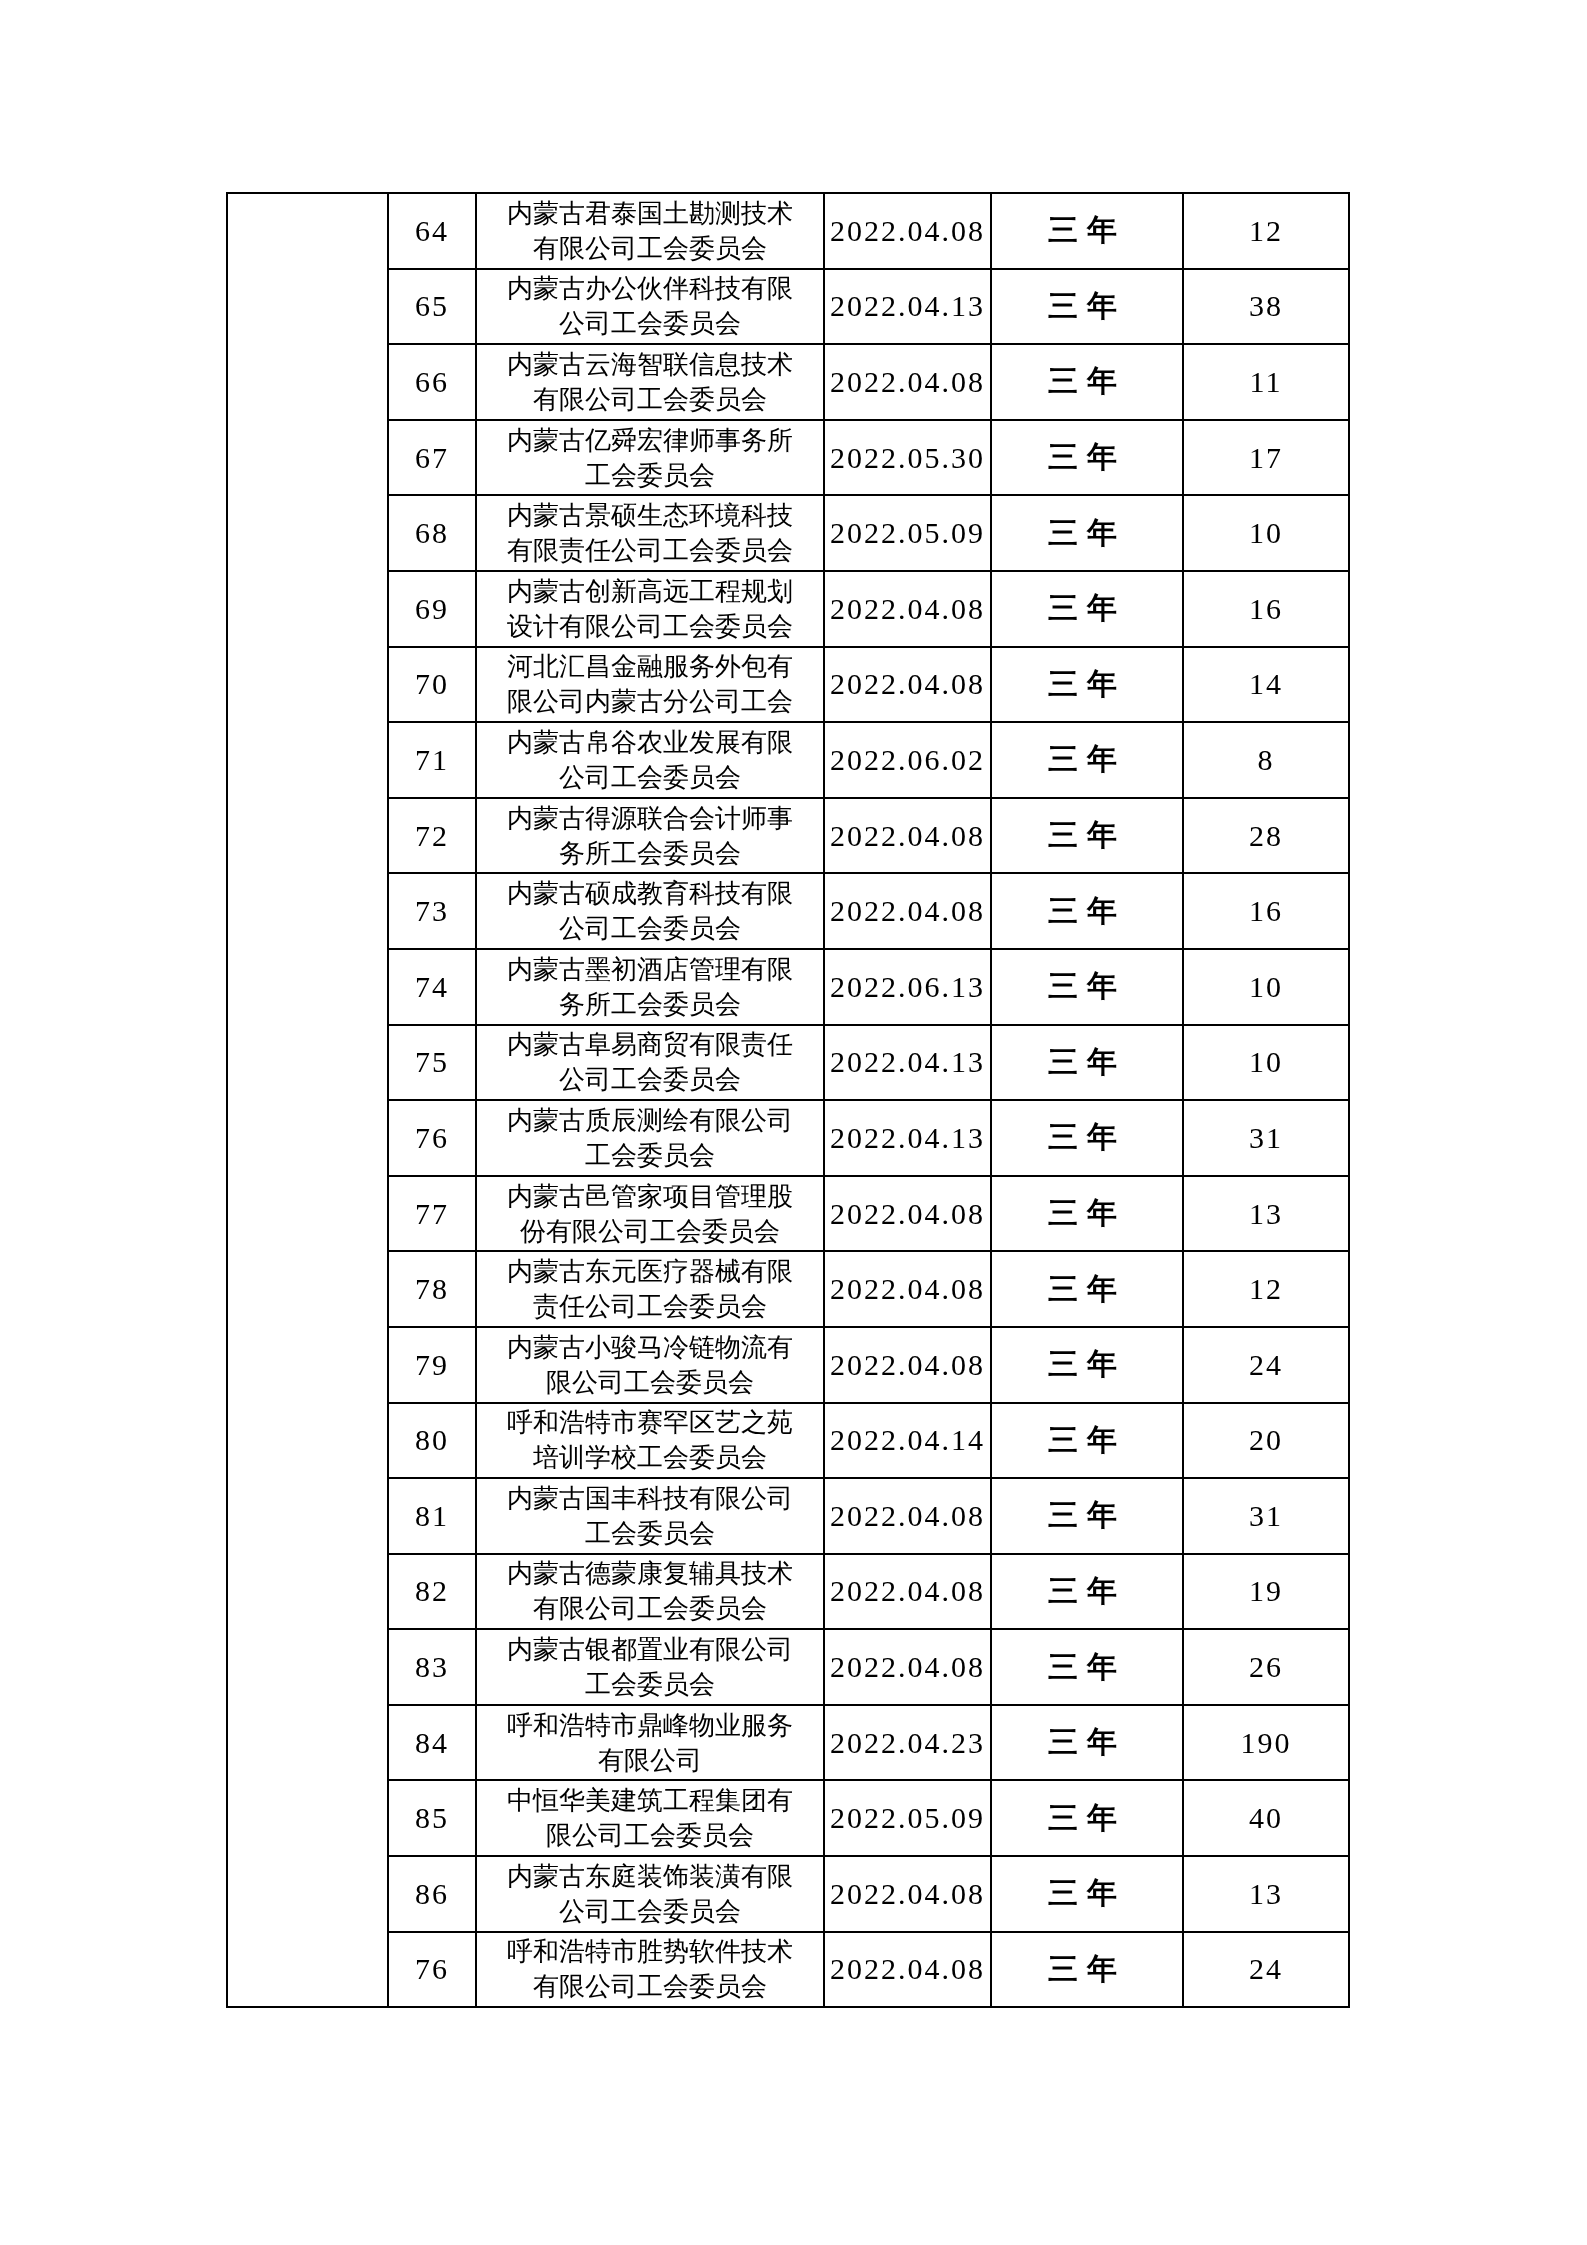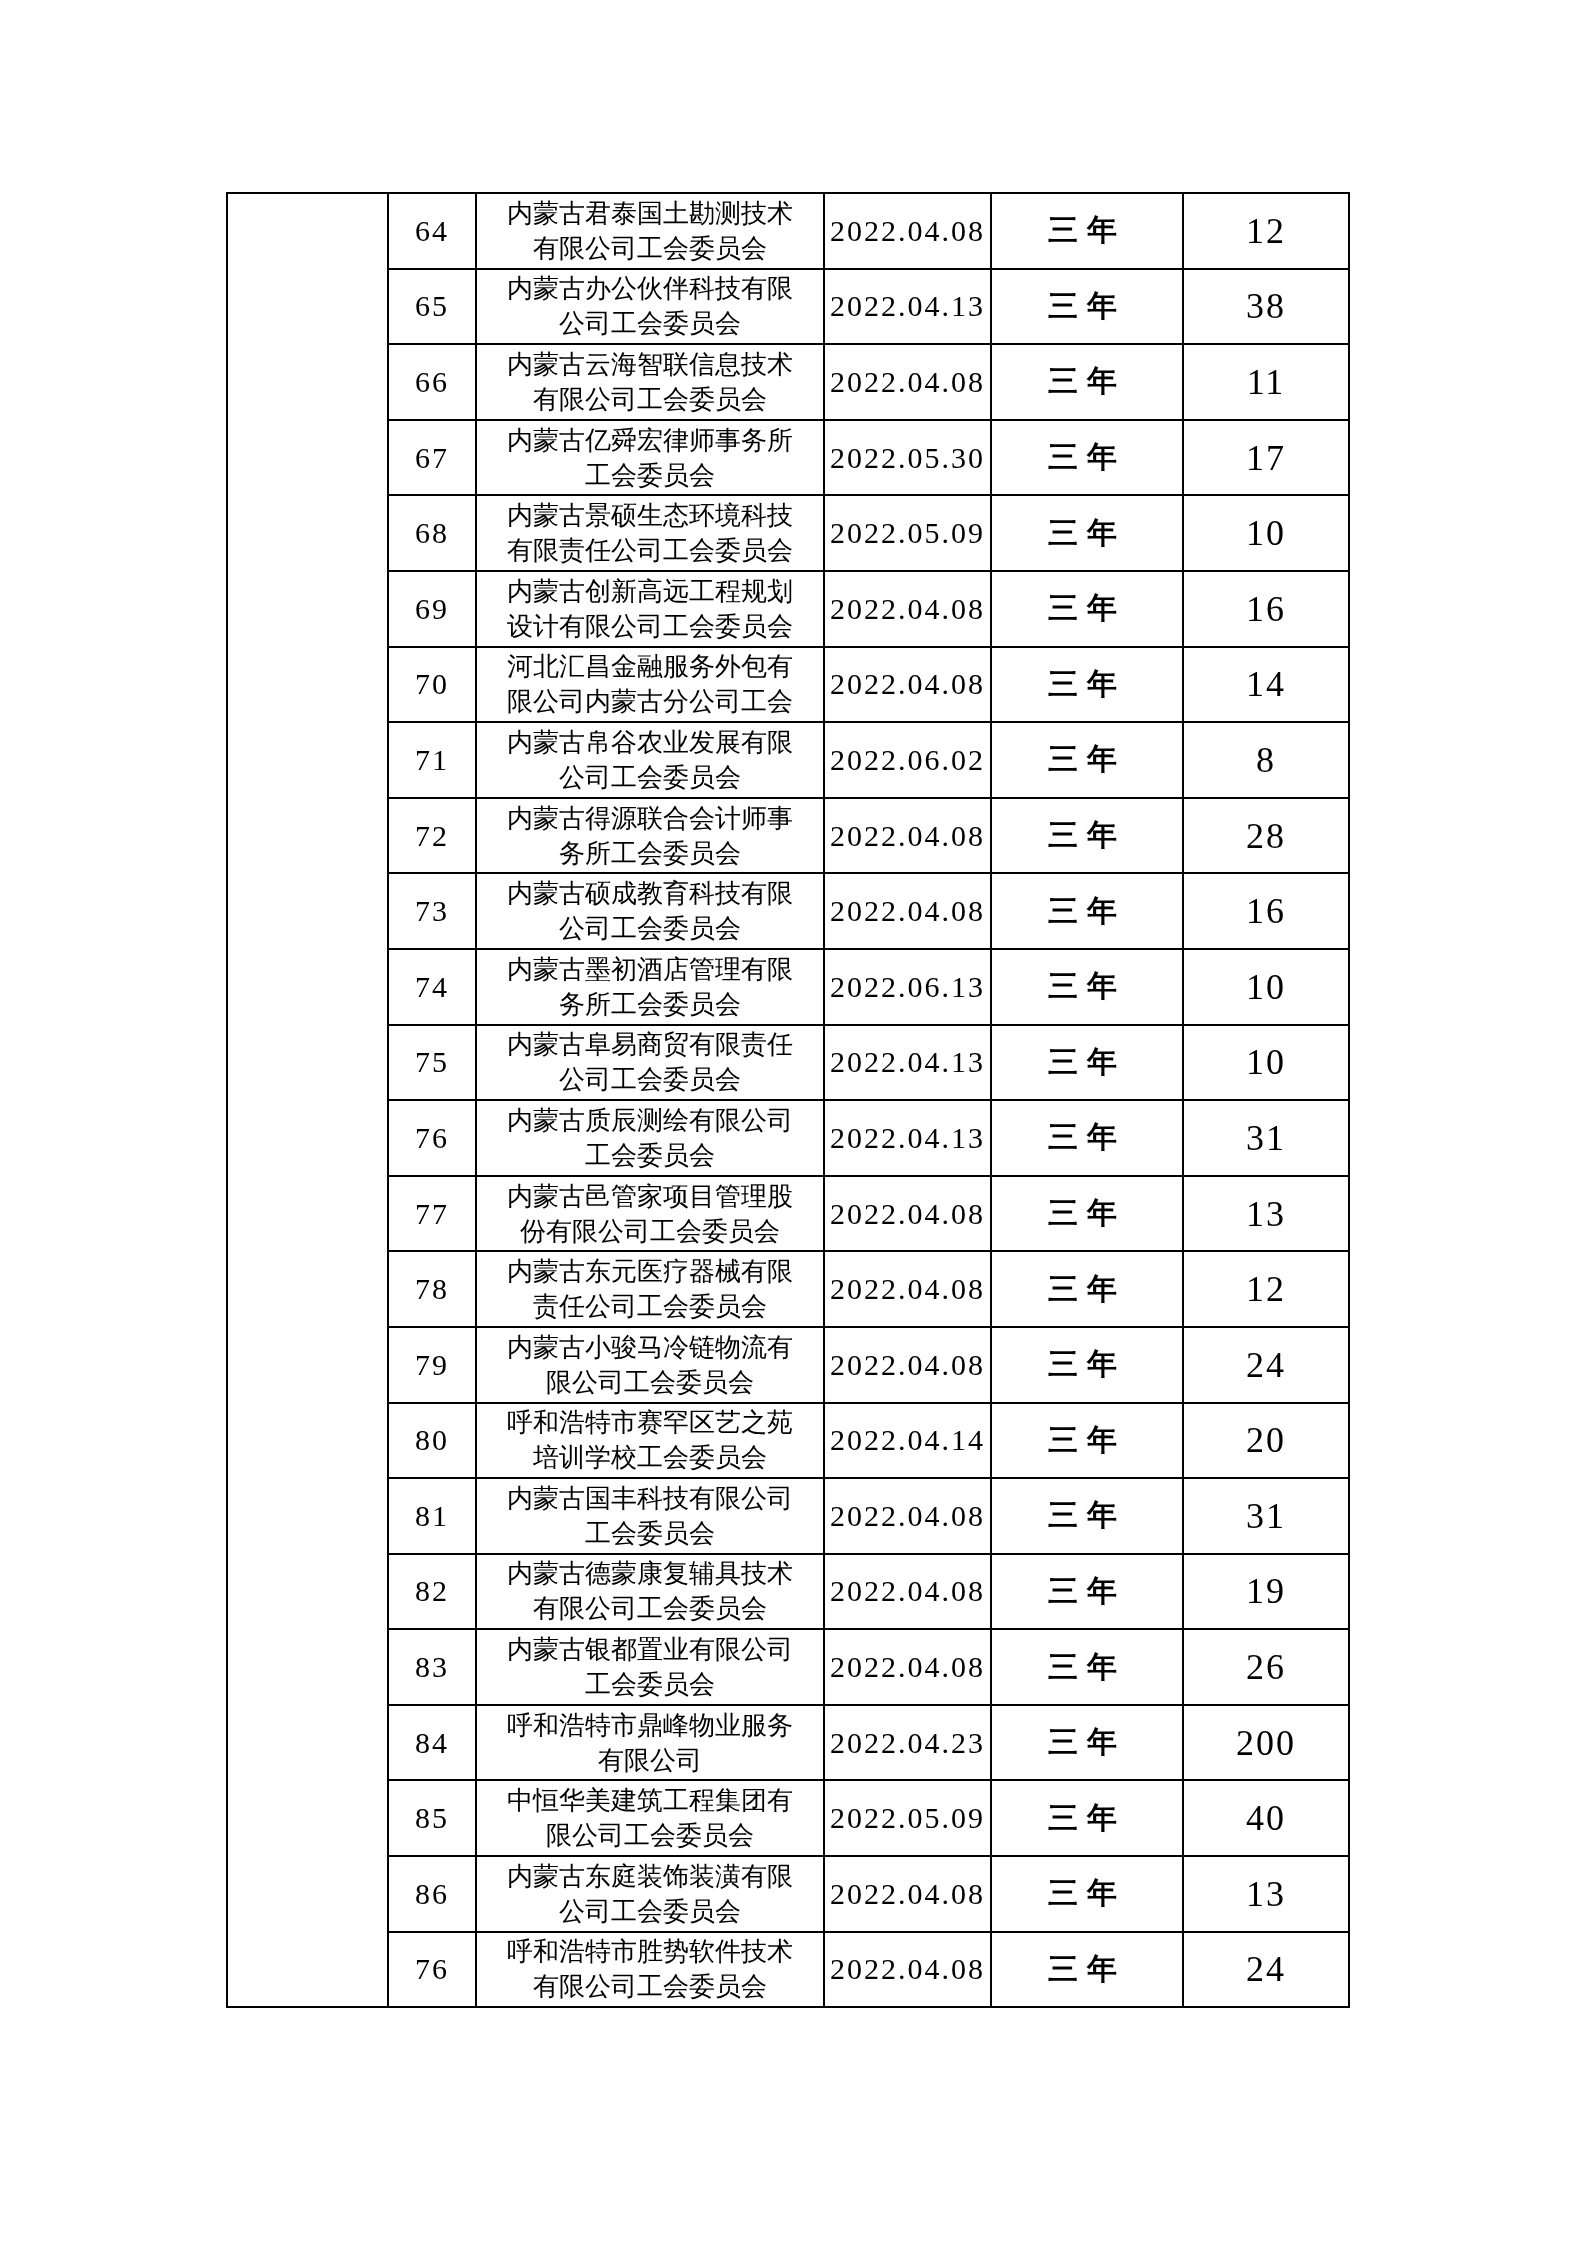--- a/index.html
+++ b/index.html
@@ -50,21 +50,21 @@
   td.date {
     font-size: 30px;
     letter-spacing: 2px;
   }
   td.term {
     font-size: 30px;
     letter-spacing: 9px;
     font-weight: bold;
   }
   td.count {
-    font-size: 36px;
+    font-size: 30px;
     letter-spacing: 2px;
     margin-left: 12px;
   }
 </style>
 </head>
 <body>
 
 <div class="sheet">
   <table class="union-table">
     <colgroup>
@@ -236,21 +236,21 @@
     <td class="date">2022.04.08</td>
     <td class="term">三年</td>
     <td class="count">26</td>
   </tr>
         <tr>
     <td class="no">84</td>
     <td class="name">呼和浩特市鼎峰物业服务
 有限公司</td>
     <td class="date">2022.04.23</td>
     <td class="term">三年</td>
-    <td class="count">200</td>
+    <td class="count">190</td>
   </tr>
         <tr>
     <td class="no">85</td>
     <td class="name">中恒华美建筑工程集团有
 限公司工会委员会</td>
     <td class="date">2022.05.09</td>
     <td class="term">三年</td>
     <td class="count">40</td>
   </tr>
         <tr>

